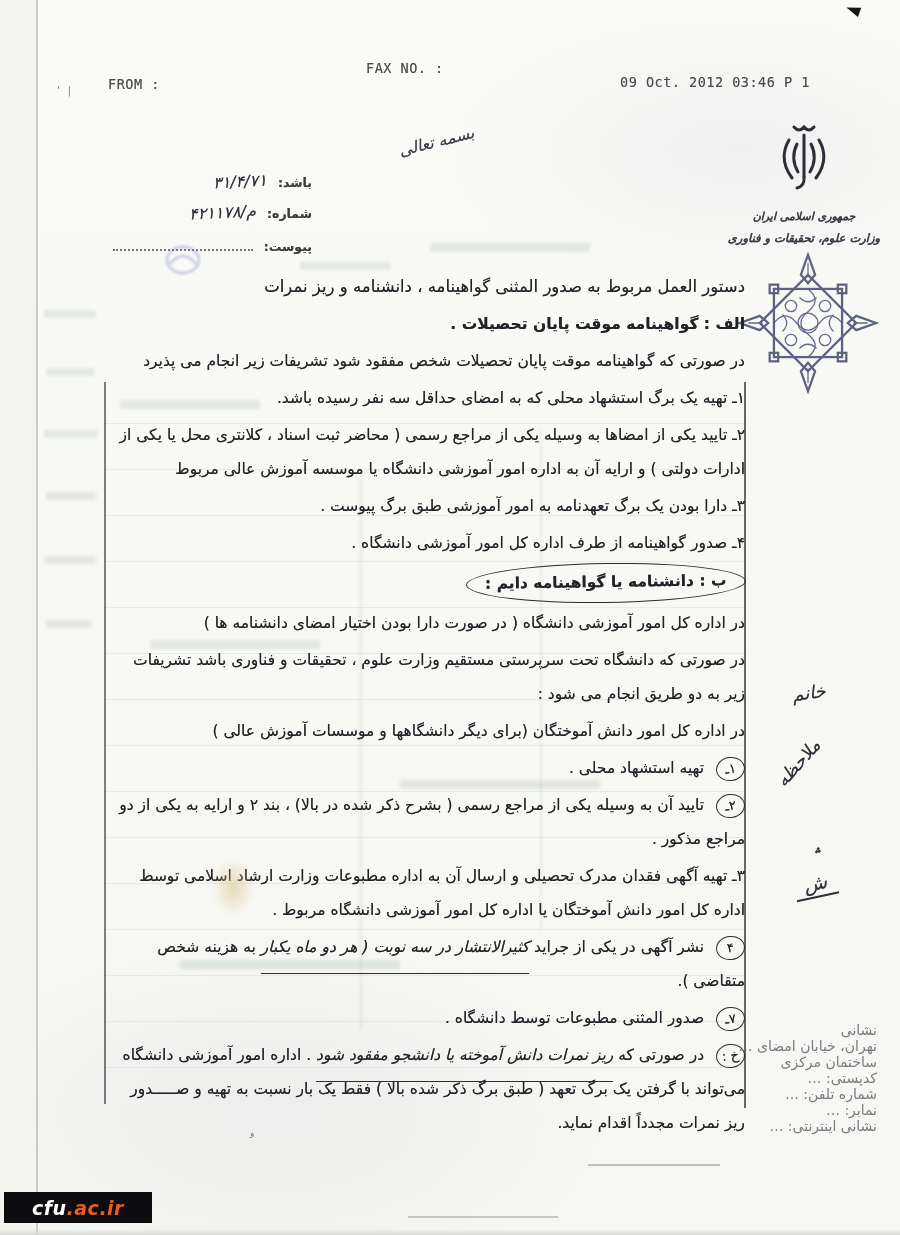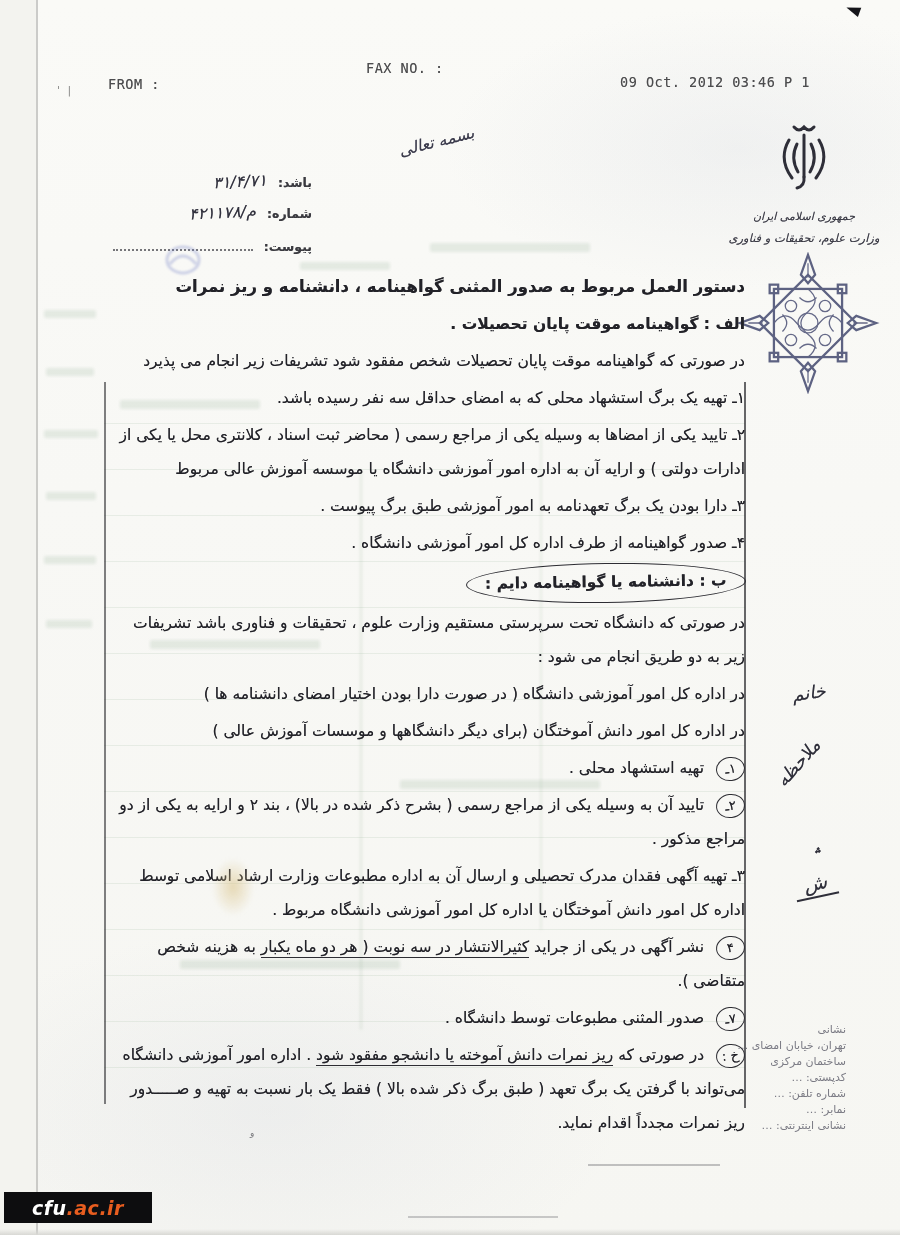--- a/index.html
+++ b/index.html
@@ -28,21 +28,21 @@
   .hw-row{position:absolute;direction:rtl;white-space:nowrap;}
   .hw-label{font-size:12.5px;color:#3a3a40;font-weight:bold;text-shadow:0 0 .5px rgba(0,0,0,.4);}
   .hw-val{display:inline-block;font-style:italic;font-size:16px;letter-spacing:2.5px;color:#32323e;transform:rotate(-3deg);margin-right:6px;text-shadow:0 0 .6px rgba(40,40,60,.5);}
   .dotted{display:inline-block;width:140px;border-bottom:2px dotted #55555a;margin-right:6px;opacity:.8;}
 
   
   .bismillah{position:absolute;left:398px;top:132px;transform:rotate(-14deg);font-style:italic;font-size:16px;color:#3c3c4c;letter-spacing:1px;text-shadow:0 0 .6px rgba(40,40,70,.5);}
 
   
   .emblem-wrap{position:absolute;left:724px;top:120px;width:160px;text-align:center;}
-  .emblem-caption{font-family:"DejaVu Serif",serif;font-style:italic;font-weight:400;color:#3d3d47;text-shadow:0 0 .5px rgba(40,40,60,.5);}
+  .emblem-caption{font-family:"DejaVu Serif",serif;font-style:italic;font-weight:700;color:#3d3d47;text-shadow:0 0 .5px rgba(40,40,60,.5);}
   .cap1{font-size:11px;margin-top:6px;}
   .cap2{font-size:11.5px;margin-top:8px;}
 
   
   .star-stamp{position:absolute;left:733px;top:252px;opacity:.9;}
 
   
   .blue-stamp{position:absolute;left:160px;top:240px;width:46px;height:40px;opacity:.35;filter:blur(1px);}
 
   
@@ -50,39 +50,39 @@
   .bleed-box{left:104px;top:378px;width:641px;height:728px;
     background:repeating-linear-gradient(to bottom,transparent 0 45px,rgba(118,156,120,.13) 45px 46px);}
   .gblob{position:absolute;background:rgba(108,150,114,.15);filter:blur(1.6px);border-radius:2px;}
   .rule-left{position:absolute;left:104px;top:382px;width:1.5px;height:722px;background:rgba(45,45,48,.6);}
   .rule-right{position:absolute;left:744px;top:382px;width:1.7px;height:726px;background:rgba(40,40,44,.7);}
 
   
   .docbody{position:absolute;left:112px;top:270px;width:633px;direction:rtl;text-align:right;
     font-size:15.5px;line-height:34px;color:#222228;text-shadow:0 0 .5px rgba(20,20,30,.55);}
   .docbody p{margin:0 0 3px 0;}
-  .p-title{font-weight:bold;font-size:16.5px;}
+  .p-title{font-weight:normal;font-size:16.5px;}
   .p-heading{font-weight:bold;}
   .oval-wrap{margin:5px 0 5px 0;}
   .oval{display:inline-block;border:1.7px solid #2d2d33;border-radius:50%;padding:1px 18px 3px 18px;transform:rotate(-.8deg);font-weight:bold;}
   .circ{display:inline-block;min-width:21px;height:22px;line-height:21px;border:1.6px solid #2d2d33;border-radius:50%;text-align:center;font-size:13px;margin-left:7px;padding:0 3px;transform:rotate(-7deg);vertical-align:middle;}
-  .und{border-bottom:1.7px solid #2d2d33;padding-bottom:1px;}
+  .und{border-bottom:1.7px solid #2d2d33;padding-bottom:17px;font-style:italic;}
 
   
   .stain{position:absolute;left:212px;top:858px;width:42px;height:58px;border-radius:50%;background:radial-gradient(ellipse at center,rgba(216,192,130,.55),rgba(216,192,130,0) 70%);filter:blur(2px);}
 
   
   .mnote{position:absolute;font-style:italic;color:#2f2f3a;text-shadow:0 0 .5px rgba(30,30,50,.5);}
   .mn1{left:792px;top:682px;font-size:18px;transform:rotate(-8deg);}
   .mn2{left:770px;top:752px;font-size:18px;transform:rotate(-48deg);letter-spacing:2px;}
   .mn3{left:812px;top:846px;font-size:15px;transform:rotate(-10deg);}
   .mn4{left:794px;top:872px;font-size:19px;transform:rotate(-12deg);border-bottom:2px solid #2f2f3a;padding:0 10px 2px 10px;}
 
   
-  .address{position:absolute;left:682px;top:1022px;width:164px;direction:rtl;text-align:right;font-size:11px;line-height:16px;color:#6d6d78;filter:blur(.5px);opacity:.9;}
+  .address{position:absolute;left:713px;top:1022px;width:164px;direction:rtl;text-align:right;font-size:14px;line-height:16px;color:#6d6d78;filter:blur(.5px);opacity:.9;}
   .address span{display:block;}
 
   
   .watermark{position:absolute;left:4px;top:1192px;width:148px;height:31px;background:#0d0d0f;display:flex;align-items:center;justify-content:center;font-style:italic;font-weight:bold;font-size:19px;letter-spacing:.5px;}
   .wm-a{color:#ffffff;}
   .wm-b{color:#e85d1f;}
 
   .stray{position:absolute;left:250px;top:1128px;font-size:9px;color:#5a5a60;opacity:.8;}
   .speck1{position:absolute;left:588px;top:1164px;width:132px;height:2px;background:rgba(90,90,95,.35);filter:blur(.4px);}
   .speck2{position:absolute;left:408px;top:1216px;width:150px;height:2px;background:rgba(90,90,95,.3);filter:blur(.4px);}
@@ -188,22 +188,22 @@
     <p class="p-title">دستور العمل مربوط به صدور المثنی گواهینامه ، دانشنامه و ریز نمرات</p>
     <p class="p-heading">الف : گواهینامه موقت پایان تحصیلات .</p>
     <p>در صورتی که گواهینامه موقت پایان تحصیلات شخص مفقود شود تشریفات زیر انجام می پذیرد</p>
     <p>۱ـ تهیه یک برگ استشهاد محلی که به امضای حداقل سه نفر رسیده باشد.</p>
     <p>۲ـ تایید یکی از امضاها به وسیله یکی از مراجع رسمی ( محاضر ثبت اسناد ، کلانتری محل یا یکی از ادارات دولتی ) و ارایه آن به اداره امور آموزشی دانشگاه یا موسسه آموزش عالی مربوط</p>
     <p>۳ـ دارا بودن یک برگ تعهدنامه به امور آموزشی طبق برگ پیوست .</p>
     <p>۴ـ صدور گواهینامه از طرف اداره کل امور آموزشی دانشگاه .</p>
     <p class="oval-wrap">
       <span class="oval">ب : دانشنامه یا گواهینامه دایم :</span>
     </p>
+    <p>در اداره کل امور آموزشی دانشگاه ( در صورت دارا بودن اختیار امضای دانشنامه ها )</p>
     <p>در صورتی که دانشگاه تحت سرپرستی مستقیم وزارت علوم ، تحقیقات و فناوری باشد تشریفات زیر به دو طریق انجام می شود :</p>
-    <p>در اداره کل امور آموزشی دانشگاه ( در صورت دارا بودن اختیار امضای دانشنامه ها )</p>
     <p>در اداره کل امور دانش آموختگان (برای دیگر دانشگاهها و موسسات آموزش عالی )</p>
     <p>
       <span class="circ">۱ـ</span>
       <span>تهیه استشهاد محلی .</span>
     </p>
     <p>
       <span class="circ">۲ـ</span>
       <span>تایید آن به وسیله یکی از مراجع رسمی ( بشرح ذکر شده در بالا) ، بند ۲ و ارایه به یکی از دو مراجع مذکور .</span>
     </p>
     <p>۳ـ تهیه آگهی فقدان مدرک تحصیلی و ارسال آن به اداره مطبوعات وزارت ارشاد اسلامی توسط اداره کل امور دانش آموختگان یا اداره کل امور آموزشی دانشگاه مربوط .</p>

